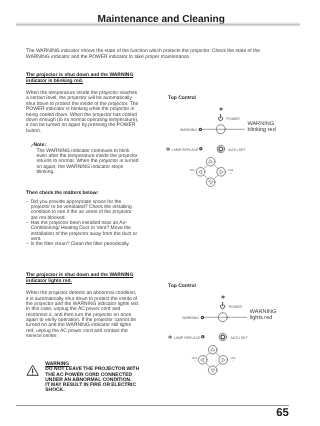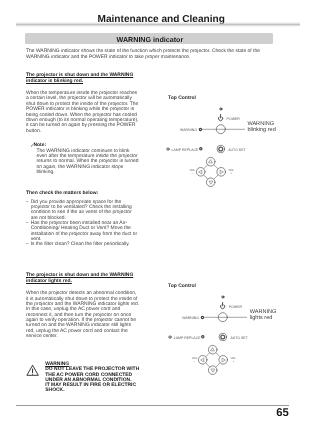--- a/index.html
+++ b/index.html
@@ -67,23 +67,20 @@
   svg{display:block;overflow:visible;}
 </style>
 </head>
 <body>
 
 <div class="page">
 
   <div class="hdr-title">Maintenance and Cleaning</div>
   <div class="hdr-rule"></div>
 
-  <div class="secbar">
-    <span>WARNING indicator</span>
-  </div>
 
   <p class="col wide body" style="top:49.4px">The WARNING indicator shows the state of the function which protects the projector. Check the state of the WARNING indicator and the POWER indicator to take proper maintenance.</p>
 
   <p class="col hd" style="top:72.9px">The projector is shut down and the WARNING indicator is blinking red.</p>
   <p class="col body" style="top:91.1px">When the temperature inside the projector reaches a certain level, the projector will be automatically shut down to protect the inside of the projector. The POWER indicator is blinking while the projector is being cooled down. When the projector has cooled down enough (to its normal operating temperature), it can be turned on again by pressing the POWER button.</p>
 
   <div class="note" style="top:142.7px">
     <span class="tick">✓</span>
     <span class="ttl">Note:</span>
     <span class="bdy">The WARNING indicator continues to blink even after the temperature inside the projector returns to normal. When the projector is turned on again, the WARNING  indicator stops blinking.</span>

